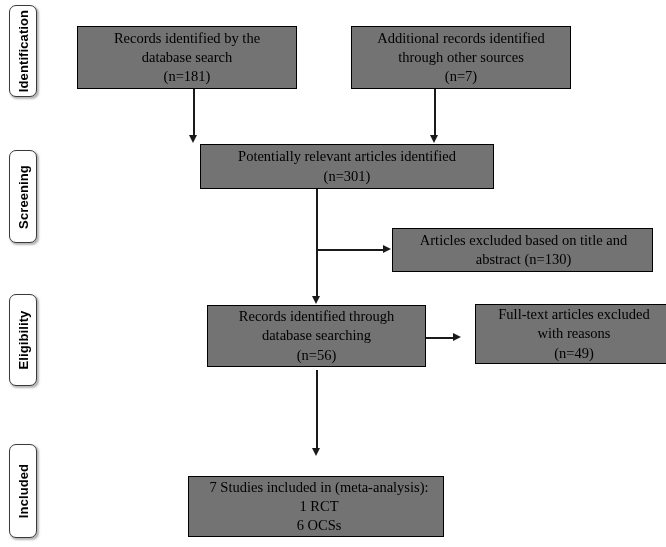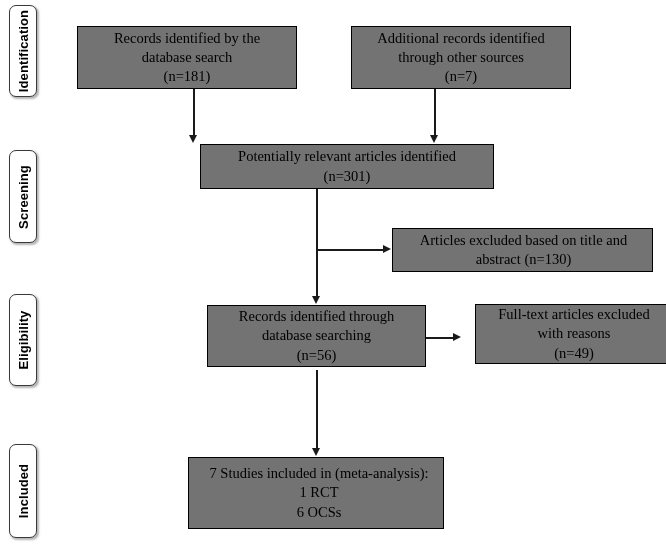--- a/index.html
+++ b/index.html
@@ -147,19 +147,19 @@
 
   <div class="flow-box" style="left:462px; top:304px; width:198px; height:60px;margin-left:13px;">
     <span class="ln">Full-text articles excluded</span>
     <span class="ln">with reasons</span>
     <span class="ln">(n=49)</span>
   </div>
 
   <div class="vline" style="left:316px; top:370px; height:79px;"></div>
   <div class="arrow-down" style="left:312px; top:448px;"></div>
 
-  <div class="flow-box" style="left:188px; top:457px; width:256px; height:72px;padding-left:12px;">
+  <div class="flow-box" style="left:188px; top:476px; width:256px; height:61px;padding-left:12px;">
     <span class="ln">7 Studies included in (meta-analysis):</span>
     <span class="ln">1 RCT</span>
     <span class="ln">6 OCSs</span>
   </div>
 
 </div>
 
 </body></html>

